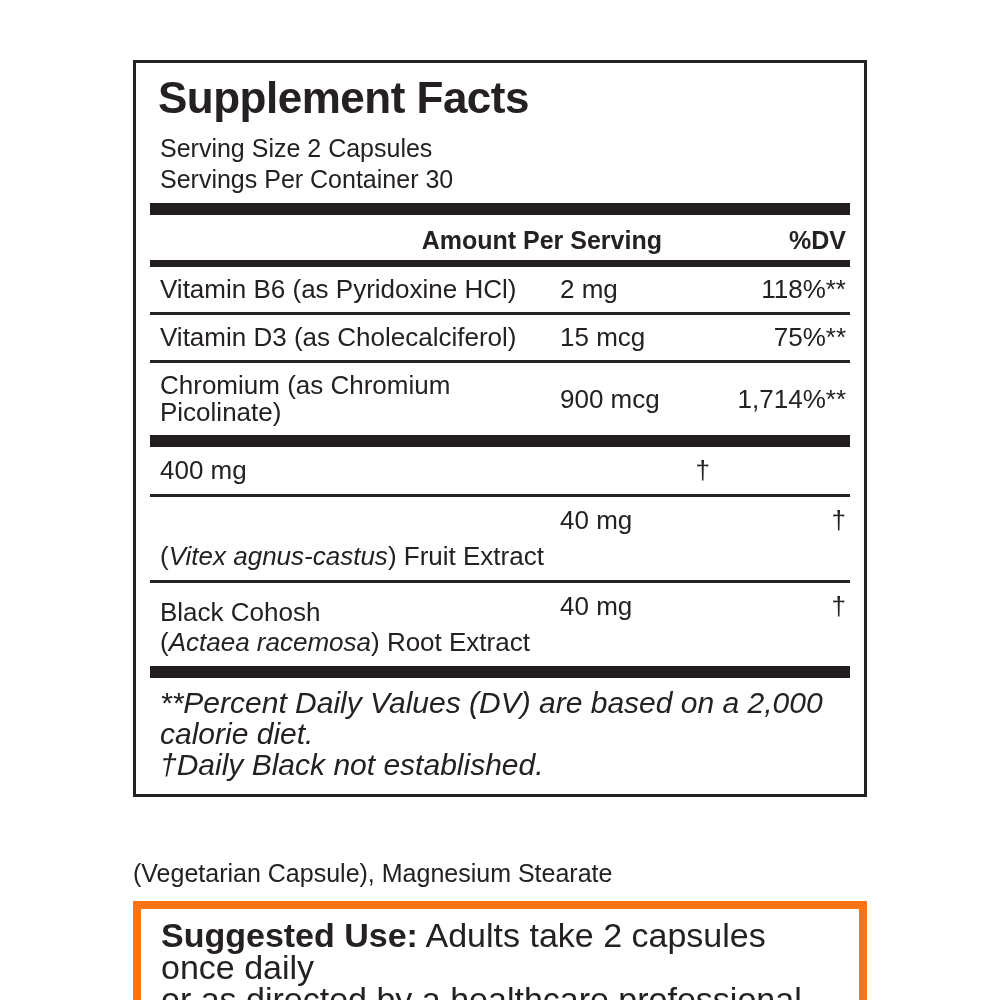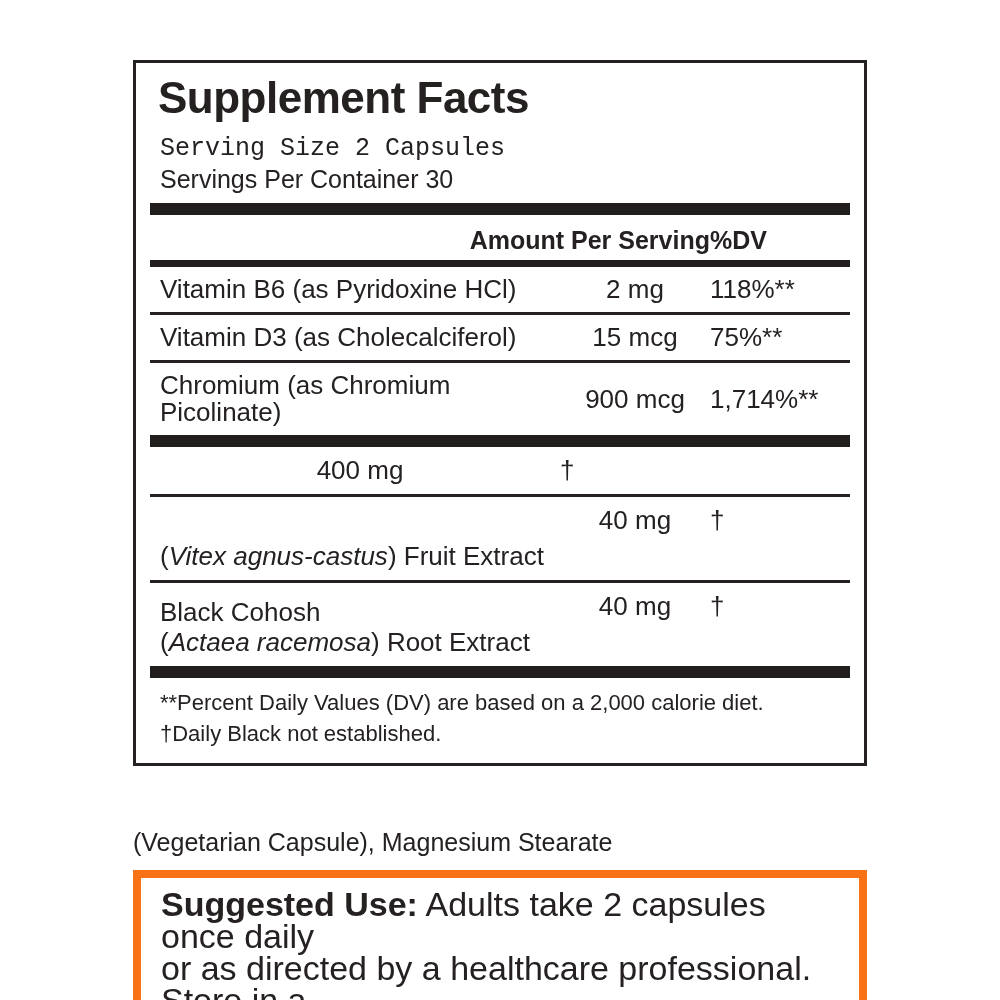--- a/index.html
+++ b/index.html
@@ -24,64 +24,66 @@
     letter-spacing: -0.5px;
     line-height: 1.05;
     margin: 12px 0 0;
     padding-left: 8px;
   }
   .serving {
     font-size: 25px;
     line-height: 31px;
     padding-left: 10px;
   }
-  .serving.first { margin-top: 12px; font-family: Liberation Mono, monospace; }
+  .serving.first { margin-top: 12px; }
 
   .bar { background: #211e1d; width: 100%; }
   .bar-thick { height: 12px; }
   .bar-med  { height: 7px; }
   .bar-top { margin-top: 8px; }
 
   .head-row {
     display: grid;
     grid-template-columns: 1fr auto 136px;
     align-items: end;
     padding: 12px 4px 6px 10px;
     font-weight: bold;
     font-size: 25px;
     line-height: 27px;
+    gap: 48px;
   }
-  .head-row .dv-head { }
+  .head-row .dv-head { text-align: right; }
 
   .group .row { display: grid; }
   .group .row + .row { border-top: 3px solid #242120; }
 
   .row.simple {
     grid-template-columns: 1fr 150px 136px;
     align-items: center;
     padding: 9px 4px 9px 10px;
     font-size: 26px;
     line-height: 27px;
   }
   .row.double {
     grid-template-columns: 1fr 150px 136px;
     align-items: start;
     padding: 8px 4px 9px 10px;
     font-size: 26px;
     line-height: 30px;
   }
-  .amount { text-align: center; }
-  .dv { text-align: left; }
+  .amount { text-align: left; }
+  .dv { text-align: right; }
   .latin { font-style: italic; }
   .tm { font-size: 0.55em; vertical-align: super; }
 
   .footnote {
     padding: 9px 4px 14px 10px;
-    font-size: 22px;
+    font-size: 30px;
     line-height: 31px;
+    font-style: italic;
   }
 
   
   .other {
     margin-top: 28px;
     font-size: 25px;
     line-height: 32px;
   }
   .other .bold-label, .use-box .bold-label { font-weight: bold; }
 

